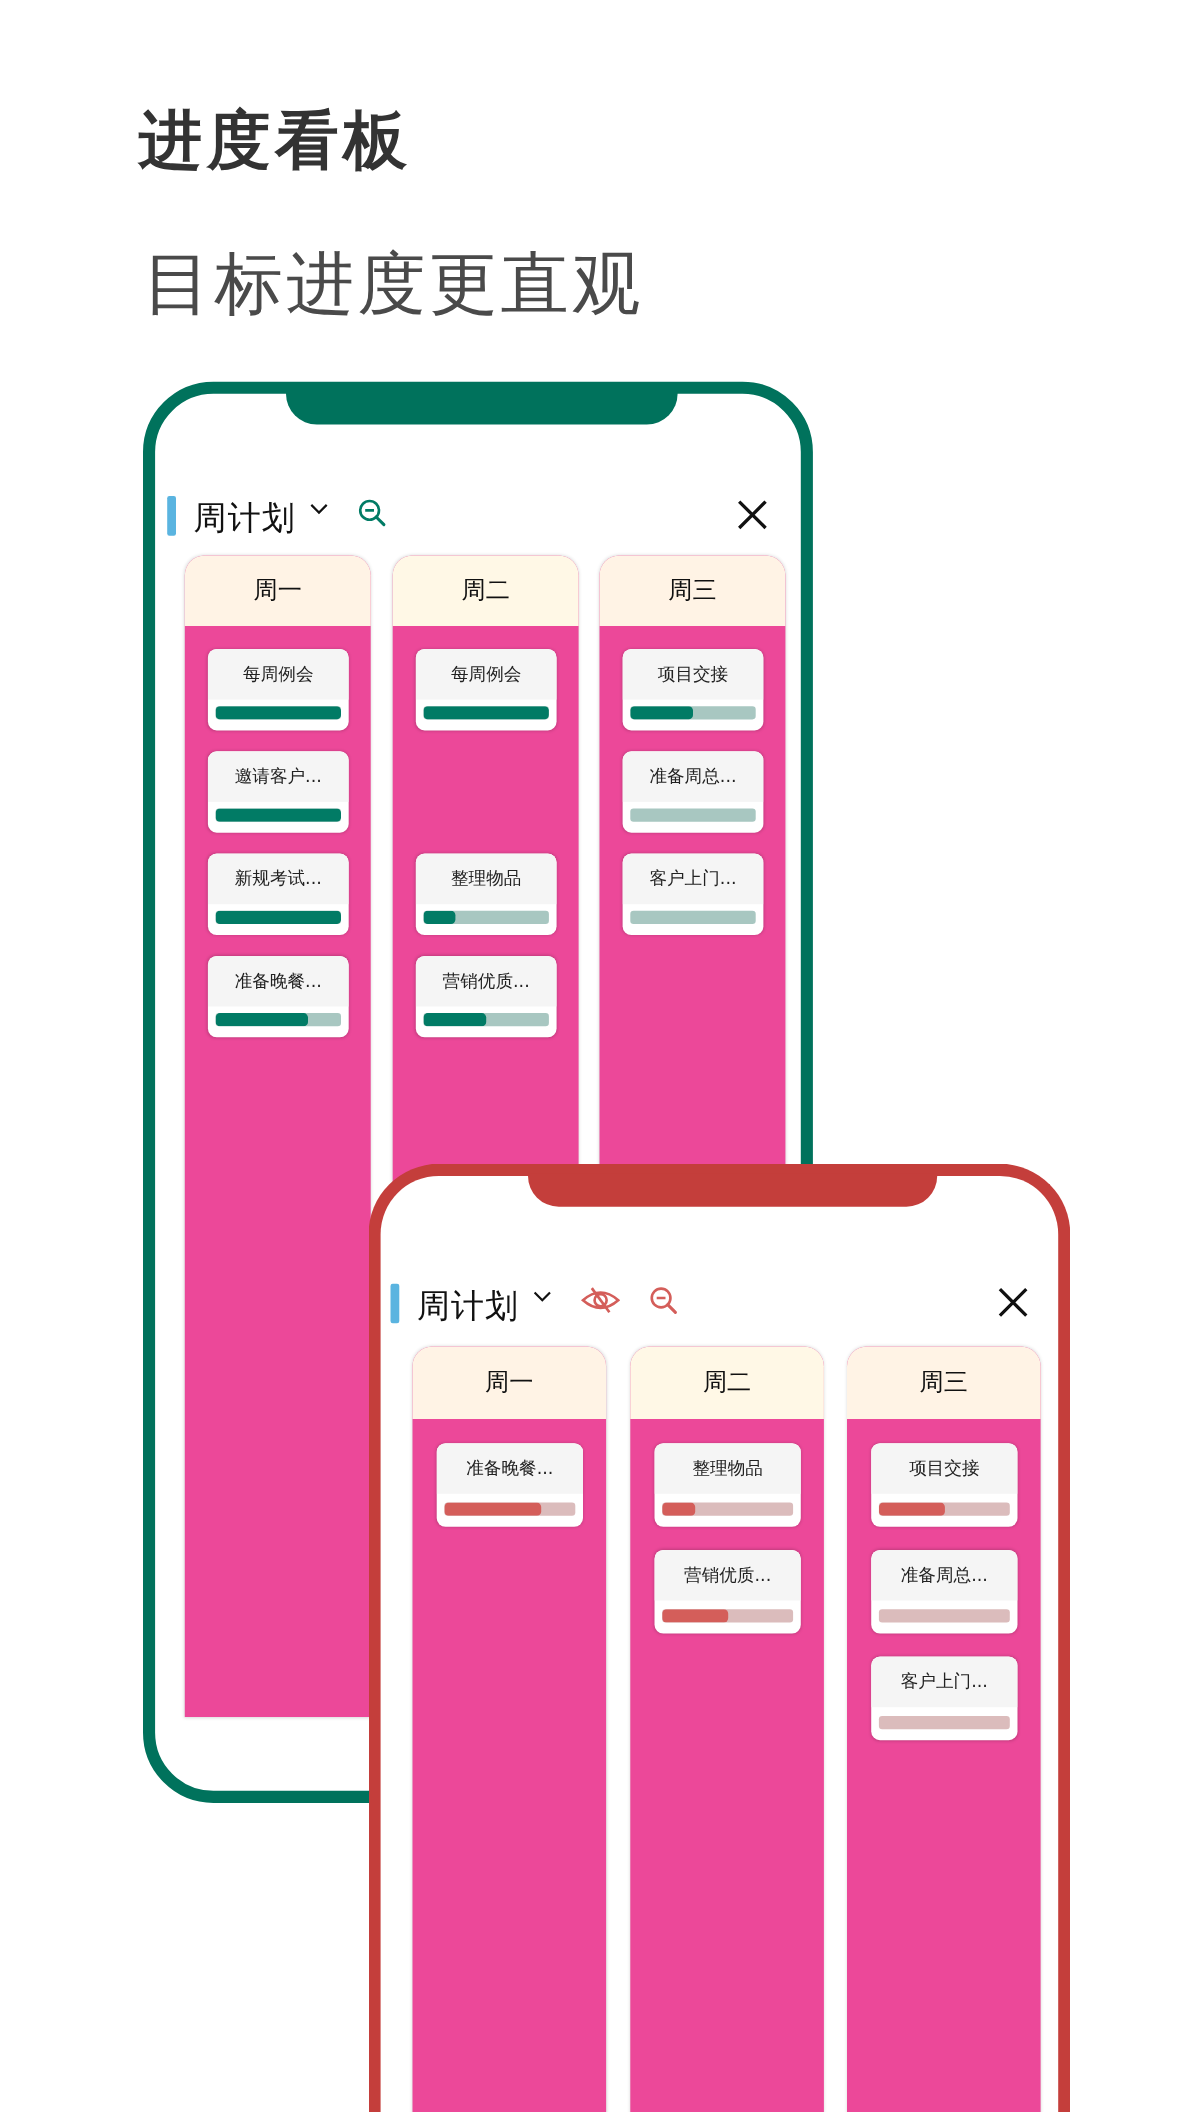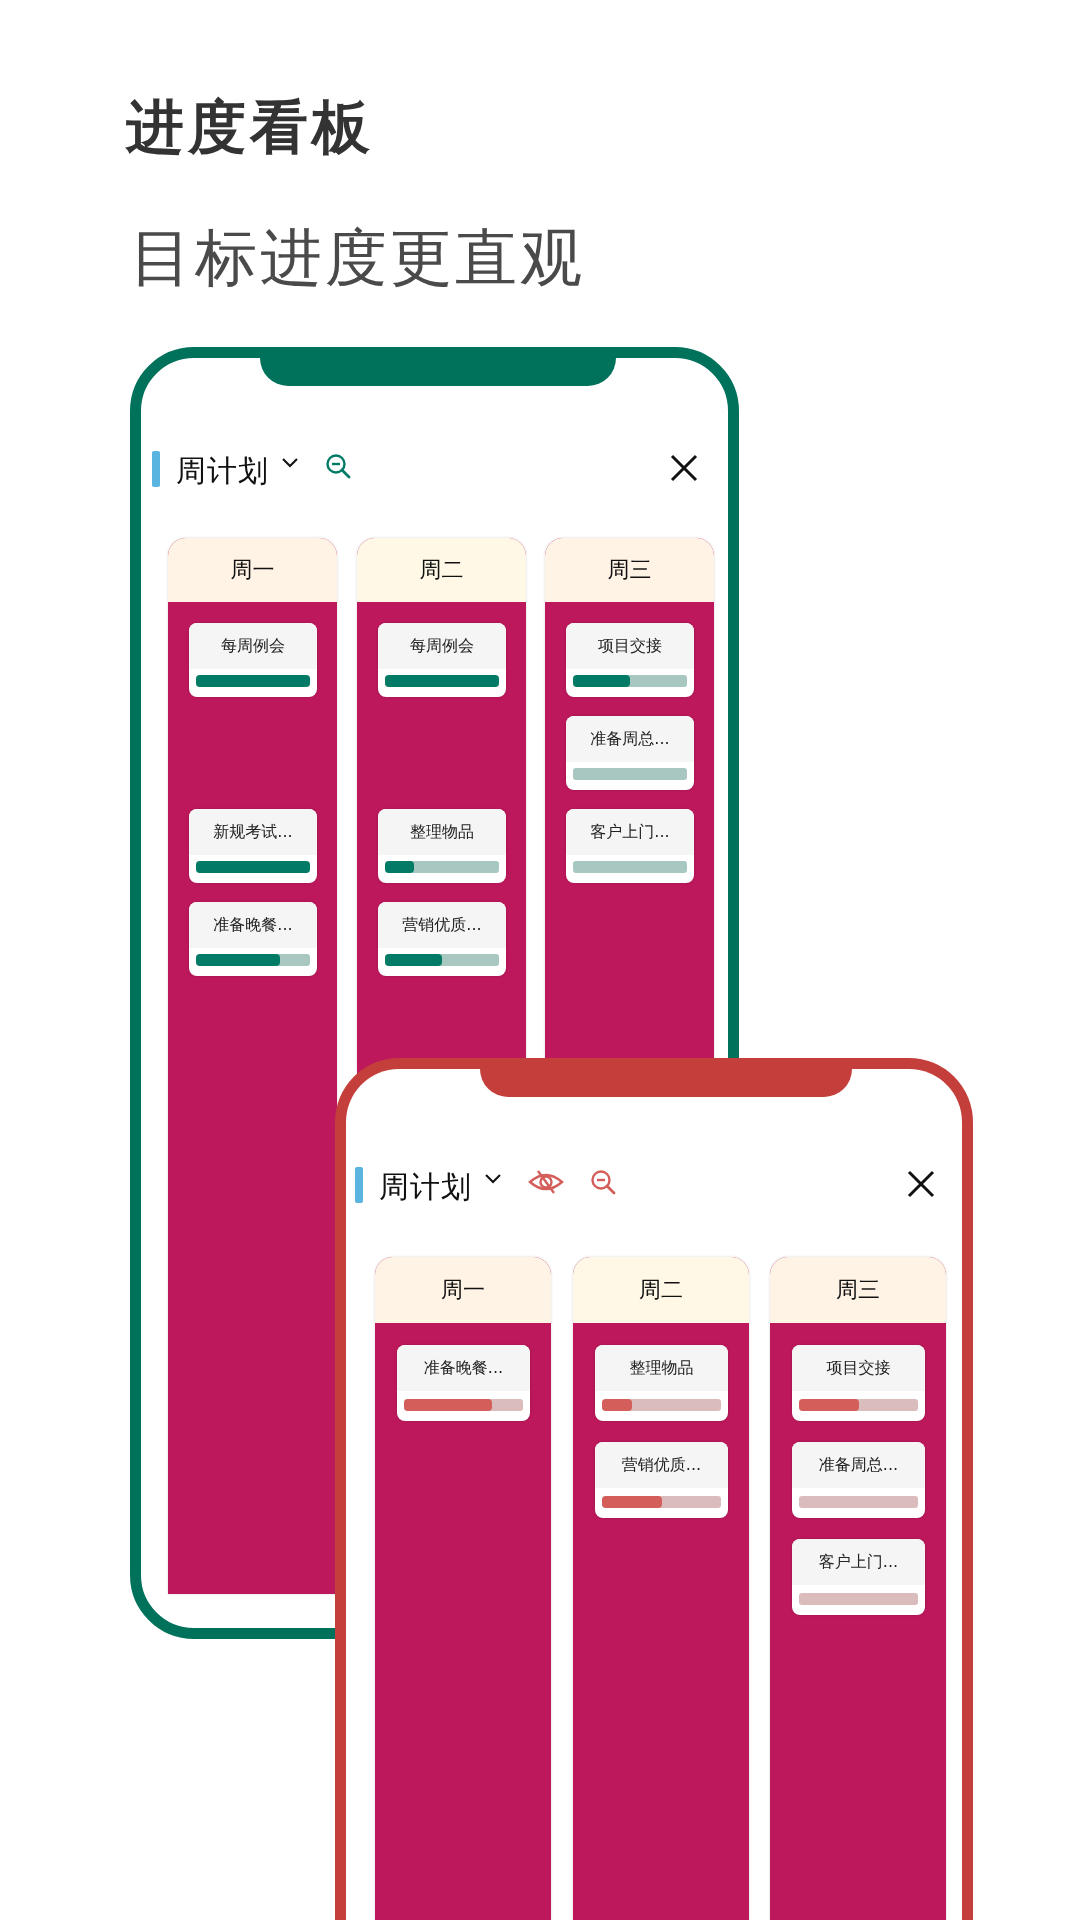--- a/index.html
+++ b/index.html
@@ -20,21 +20,21 @@
   .red .topbar { top:98px; }
   .accent-bar { width:8px; height:36px; background:#5ab4e0; border-radius:2px; margin-left:11px; }
   .red .accent-bar { margin-left:9px; }
   .plan-title { font-size:30px; color:#111; margin-left:16px; letter-spacing:1px; }
   .chevron { margin-left:10px; width:22px; height:22px; }
   .icon-btn { width:30px; height:30px; margin-left:22px; display:flex; align-items:center; justify-content:center; }
   .close-btn { position:absolute; width:34px; height:34px; }
   .green .close-btn { right:27px; }
   .red .close-btn { right:24px; }
 
-  .column { position:absolute; background:#be185d; border-radius:18px 18px 0 0; box-shadow:0 0 3px rgba(0,0,0,0.15);margin-top:33px; }
+  .column { position:absolute; background:#ec4899; border-radius:18px 18px 0 0; box-shadow:0 0 3px rgba(0,0,0,0.15); }
   .col-head { height:64px; display:flex; align-items:center; justify-content:center; font-size:22px; color:#111; border-radius:18px 18px 0 0; }
   .col-head.peach { background:#fff3e5; }
   .col-head.yellow { background:#fff8e6; }
   .card { position:absolute; background:#fff; border-radius:8px; box-shadow:0 0 3px rgba(0,0,0,0.2); overflow:hidden; }
   .card-title { background:#f5f5f5; height:46px; display:flex; align-items:center; justify-content:center; font-size:16px; color:#222; }
   .bar-track { position:absolute; left:7px; right:7px; bottom:10px; height:12px; border-radius:3px; overflow:hidden; }
   .bar-fill { height:100%; border-radius:4px; }
   .green .bar-track { background:#a8c7c1; }
   .green .bar-fill { background:#017b65; }
   .red .bar-track { background:#dbbcbc; }
@@ -68,20 +68,26 @@
   </div>
 
   <div class="column" style="left:27px;top:147px;width:169px;height:1056px;">
     <div class="col-head peach">周一</div>
     <div class="card" style="left:21px;top:85px;width:128px;height:74px;font-family:Liberation Serif, serif;">
       <div class="card-title">每周例会</div>
       <div class="bar-track">
           <div class="bar-fill" style="width:100%"></div>
         </div>
     </div>
+    <div class="card" style="left:21px;top:178px;width:128px;height:74px;">
+      <div class="card-title">邀请客户...</div>
+      <div class="bar-track">
+          <div class="bar-fill" style="width:100%"></div>
+        </div>
+    </div>
     <div class="card" style="left:21px;top:271px;width:128px;height:74px;">
       <div class="card-title">新规考试...</div>
       <div class="bar-track">
           <div class="bar-fill" style="width:100%"></div>
         </div>
     </div>
     <div class="card" style="left:21px;top:364px;width:128px;height:74px;">
       <div class="card-title">准备晚餐...</div>
       <div class="bar-track">
           <div class="bar-fill" style="width:74%"></div>

